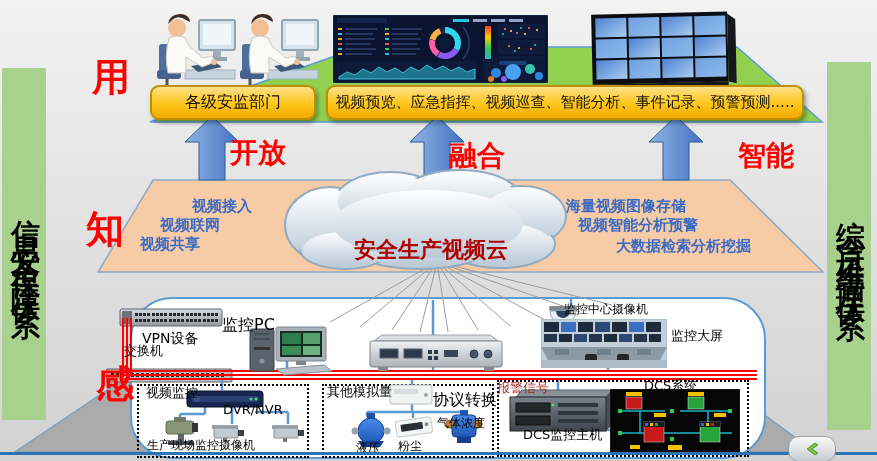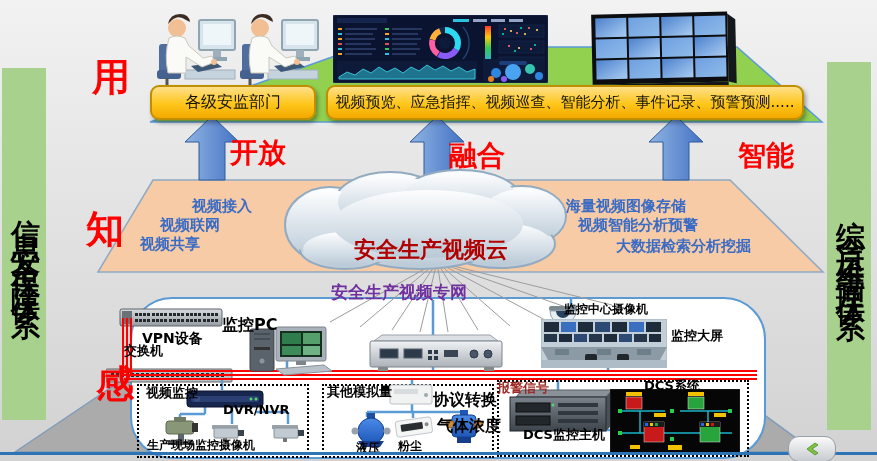--- a/index.html
+++ b/index.html
@@ -1,20 +1,20 @@
 <!DOCTYPE html>
 <html><head>
 <meta charset="utf-8">
 <style>
   html,body{margin:0;padding:0;background:#fff;}
   #stage{position:relative;width:877px;height:461px;overflow:hidden;
          font-family:"DejaVu Sans","Liberation Sans",sans-serif;
          background:linear-gradient(180deg,#F2F2F2 0%,#E3E3E3 45%,#D2D2D2 100%);}
   .abs{position:absolute;}
-  .label{position:absolute;font-weight:bold;color:#000;white-space:nowrap;line-height:1.1;}
+  .label{position:absolute;font-weight:normal;color:#000;white-space:nowrap;line-height:1.1;}
   .tag{position:absolute;color:#FF0000;font-weight:bold;font-size:38px;line-height:1;}
   .arrow-label{position:absolute;color:#FF0000;font-weight:bold;font-size:28px;line-height:1;text-align:right;}
   .feat{position:absolute;color:#3A6BC5;font-weight:600;font-size:15px;white-space:nowrap;text-align:right;}
   .banner{position:absolute;width:44px;background:#A9D18E;color:#000;
           writing-mode:vertical-rl;text-orientation:upright;
           font-size:29px;font-weight:bold;letter-spacing:13px;
           display:flex;justify-content:center;padding-top:8px;box-sizing:border-box;}
   .goldbox{position:absolute;background:linear-gradient(180deg,#FFE08A 0%,#FFC61A 55%,#F2A900 100%);
            border:2px solid #BF8F00;border-radius:9px;box-shadow:2px 3px 4px rgba(0,0,0,.35);
            display:flex;align-items:center;justify-content:center;
@@ -390,21 +390,20 @@
   <div class="arrow-label" style="left:449px;top:142px">融合</div>
   <div class="arrow-label" style="left:738px;top:142px">智能</div>
 
   <div class="feat" style="left:192px;top:197px">视频接入</div>
   <div class="feat" style="left:160px;top:216px">视频联网</div>
   <div class="feat" style="left:140px;top:235px">视频共享</div>
   <div class="feat" style="left:566px;top:197px">海量视频图像存储</div>
   <div class="feat" style="left:578px;top:216px">视频智能分析预警</div>
   <div class="feat" style="left:616px;top:237px">大数据检索分析挖掘</div>
 
-  <div id="net-label">安全生产视频专网</div>
 
   <svg class="abs" style="left:246px;top:325px" width="94" height="52">
     <rect x="4" y="4" width="24" height="42" rx="2" fill="#5A636C" stroke="#3C434B"></rect>
     <line x1="8" y1="9" x2="24" y2="9" stroke="#454D55" stroke-width="2"></line>
     <line x1="8" y1="14" x2="24" y2="14" stroke="#454D55" stroke-width="2"></line>
     <rect x="8" y="22" width="16" height="3" fill="#333"></rect>
       <circle cx="16" cy="36" r="2.5" fill="#8A949C"></circle>
     <rect x="30" y="2" width="50" height="34" rx="2" fill="#A9B2BA" stroke="#7C848C"></rect>
     <rect x="34" y="6" width="42" height="26" fill="#16301F"></rect>
     <rect x="36" y="8" width="19" height="11" fill="#2F7D4C"></rect>
@@ -591,21 +590,21 @@
   <div class="label" style="left:222px;top:316px;font-size:16px">监控PC</div>
   <div class="label" style="left:564px;top:303px;font-size:12px">监控中心摄像机</div>
   <div class="label" style="left:671px;top:329px;font-size:13px">监控大屏</div>
   <div class="label" style="left:146px;top:386px;font-size:13px">视频监控</div>
   <div class="label" style="left:223px;top:403px;font-size:13px">DVR/NVR</div>
   <div class="label" style="left:147px;top:439px;font-size:12px">生产现场监控摄像机</div>
   <div class="label" style="left:327px;top:385px;font-size:13px">其他模拟量</div>
   <div class="label" style="left:433px;top:391px;font-size:16px">协议转换</div>
   <div class="label" style="left:356px;top:442px;font-size:12px">液压</div>
   <div class="label" style="left:398px;top:440px;font-size:12px">粉尘</div>
-  <div class="label" style="left:437px;top:417px;font-size:16px">气体浓度</div>
+  <div class="label" style="left:437px;top:417px;font-size:12px">气体浓度</div>
   <div class="label" style="left:497px;top:381px;font-size:13px;color:#9E2B25">报警信号</div>
   <div class="label" style="left:523px;top:428px;font-size:13px">DCS监控主机</div>
   <div class="label" style="left:644px;top:379px;font-size:13px">DCS系统</div>
 
   <div id="bottom-line"></div>
   <div id="nav-btn">
     <svg width="20" height="14" viewBox="0 0 20 14">
       <polygon points="13,1 5,7 13,13 16,11 10,7 16,3" fill="#7DC242" stroke="#4E8E1F" stroke-width="0.8"></polygon>
     </svg>
   </div>

